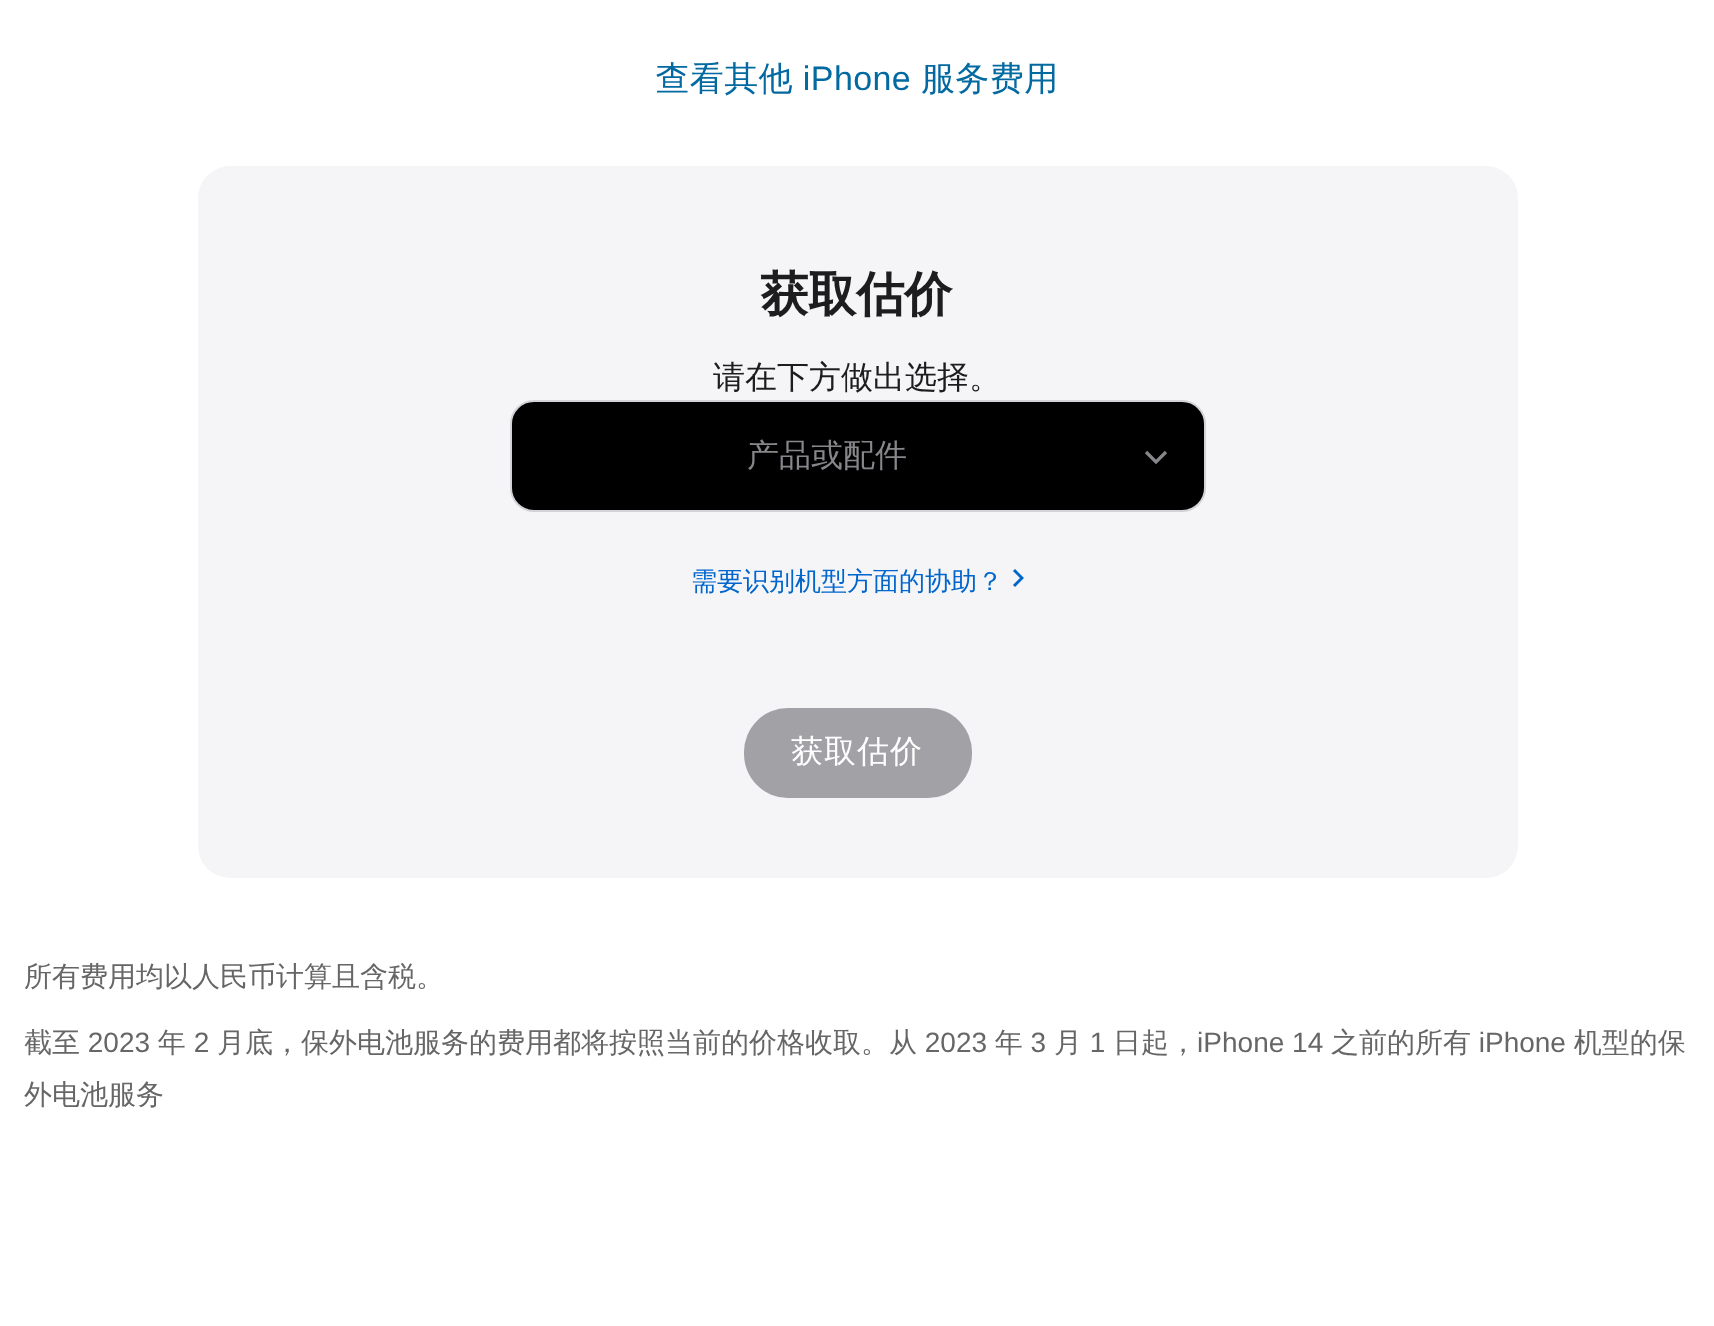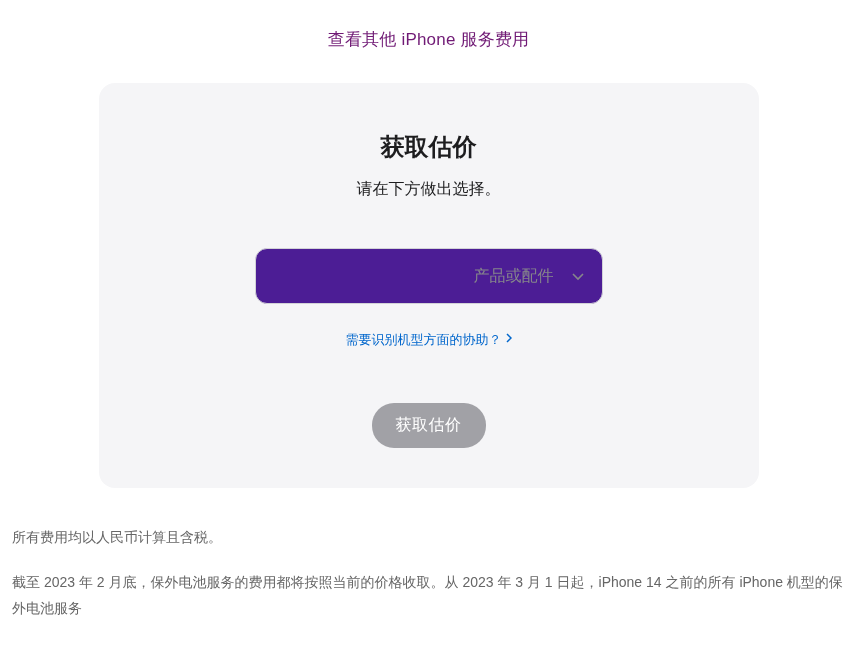--- a/index.html
+++ b/index.html
@@ -12,21 +12,21 @@
       background: #ffffff;
       color: #1d1d1f;
       width: 857px;
       min-height: 663px;
     }
     .top-link {
       text-align: center;
       padding: 28px 0 20px 0;
     }
     .top-link a {
-      color: #701a75;
+      color: #0369a1;
       text-decoration: none;
       font-size: 17px;
       letter-spacing: 0.2px;
     }
     .card {
       width: 660px;
       margin: 12px auto 24px auto;
       background: #f5f5f7;
       border-radius: 16px;
       padding: 48px 40px 40px 40px;
@@ -34,40 +34,39 @@
     }
     .card-title {
       font-size: 24px;
       font-weight: 600;
       margin-bottom: 16px;
       color: #1d1d1f;
     }
     .card-subtitle {
       font-size: 16px;
       color: #1d1d1f;
-      margin-bottom: 48px;
     }
     .select-wrap {
       position: relative;
       width: 348px;
       margin: 0 auto 26px auto;
     }
     .select-field {
       width: 100%;
       height: 56px;
       border: 1px solid #d2d2d7;
       border-radius: 12px;
-      background: #4c1d95;
+      background: #000000;
       padding: 0 48px 0 18px;
       font-size: 16px;
       color: #86868b;
       appearance: none;
       -webkit-appearance: none;
       -moz-appearance: none;
-      text-align: right;
+      text-align: center;
       cursor: pointer;
       outline: none;
     }
     .chevron {
       position: absolute;
       right: 18px;
       top: 50%;
       transform: translateY(-50%);
       pointer-events: none;
       width: 14px;
@@ -99,21 +98,21 @@
       cursor: pointer;
       letter-spacing: 0.5px;
     }
     .footer-text {
       padding: 12px 12px;
       color: #666;
       font-size: 14px;
       line-height: 1.9;
     }
     .footer-text p {
-      margin-bottom: 18px;
+      margin-bottom: 6px;
     }
   </style>
 </head>
 <body>
 
 <div class="top-link">
   <a href="#">查看其他 iPhone 服务费用</a>
 </div>
 
 <div class="card">

